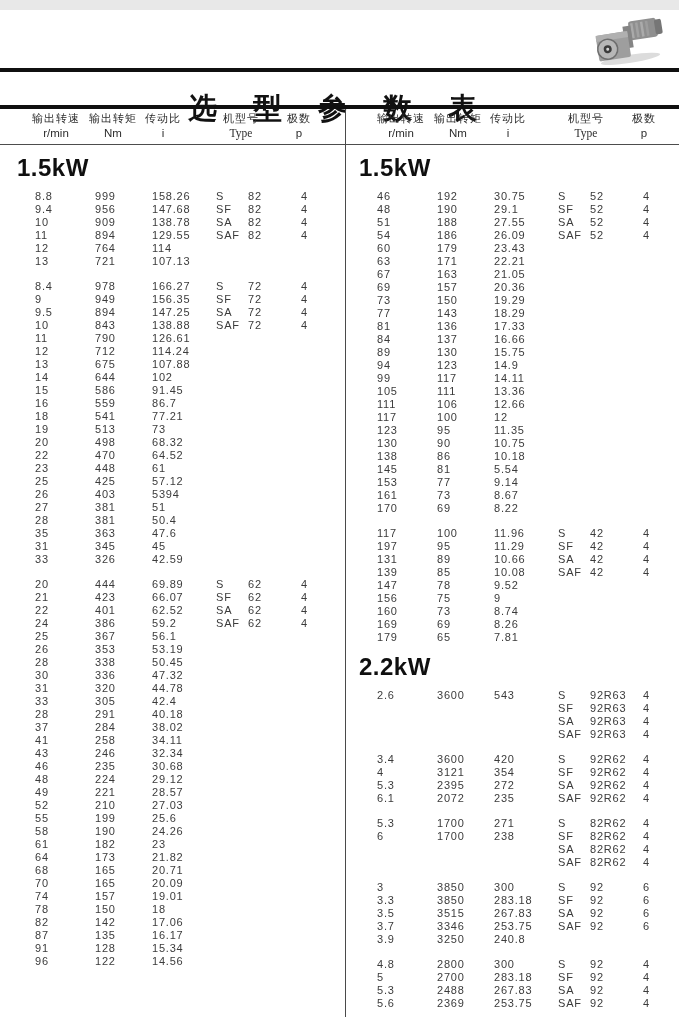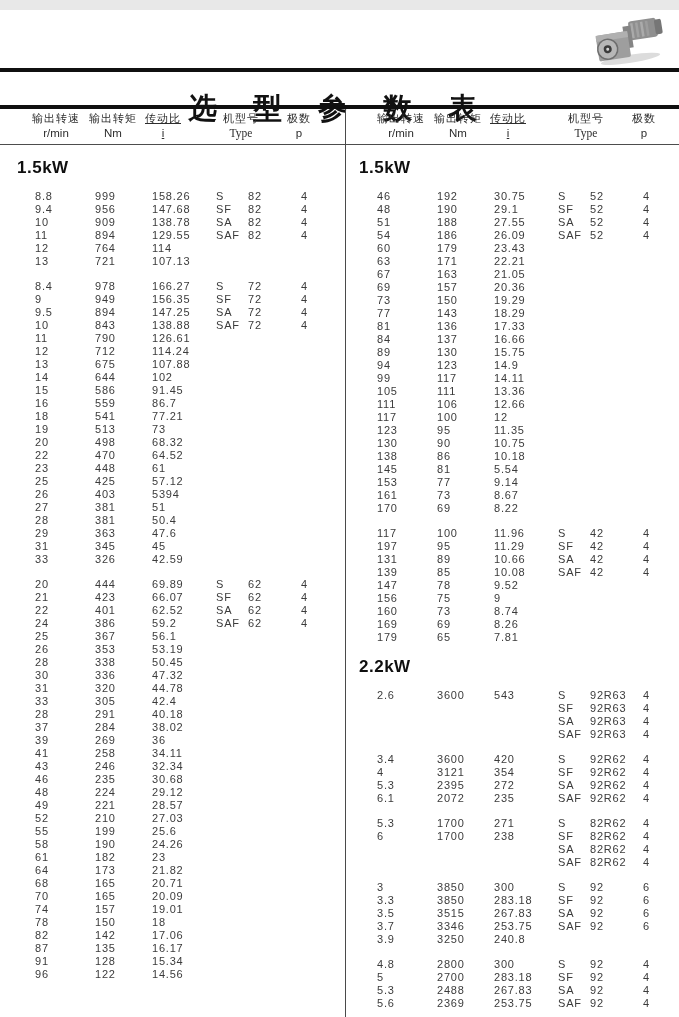--- a/index.html
+++ b/index.html
@@ -21,31 +21,31 @@
   
   .header-row{position:absolute;top:99px;left:0;width:679px;height:35px;}
   .header-half{position:absolute;top:0;height:35px;}
   .header-half.left{left:0;width:345px;}
   .header-half.right{left:345px;width:334px;}
   .hcol{position:absolute;top:2px;text-align:center;color:#2d2d2d;}
   .hcol .zh{display:block;font-size:11px;line-height:15px;letter-spacing:1px;}
   .hcol .en{display:block;font-size:11.5px;line-height:15px;}
   .hcol-0{left:18px;width:76px;}
   .hcol-1{left:80px;width:66px;}
-  .hcol-2{left:134px;width:58px;text-decoration:underline;}
+  .hcol-2{left:134px;width:58px;}
   .hcol-3{left:202px;width:78px;font-family:Liberation Serif, serif;}
   .hcol-4{left:274px;width:50px;}
   
   .vdivider{position:absolute;left:345px;top:99px;width:1px;height:911px;background:#4a4a4a;}
   
   .col{position:absolute;top:140px;}
   .col-left{left:10px;width:333px;}
   .col-right{left:352px;width:325px;}
   .section-heading{
-    font-size:17px;font-weight:bold;color:#0f0f0f;
+    font-size:24px;font-weight:bold;color:#0f0f0f;
     margin:6px 0 9px 7px;letter-spacing:.5px;line-height:24px;
   }
   .col .section-heading + .group{margin-top:2px;}
   .group{margin-bottom:12px;}
   .row{display:flex;height:13px;padding-left:25px;align-items:center;}
   .cell{
     font-size:11px;color:#3b3b3b;letter-spacing:.8px;white-space:nowrap;
     overflow:visible;flex:0 0 auto;
   }
   .c0{width:60px;} .c1{width:57px;} .c2{width:64px;}
@@ -333,21 +333,21 @@
         </div>
         <div class="row">
           <span class="cell c0">28</span>
           <span class="cell c1">381</span>
           <span class="cell c2">50.4</span>
           <span class="cell c3"></span>
           <span class="cell c4"></span>
           <span class="cell c5"></span>
         </div>
         <div class="row">
-          <span class="cell c0">29</span>
+          <span class="cell c0">35</span>
           <span class="cell c1">363</span>
           <span class="cell c2">47.6</span>
           <span class="cell c3"></span>
           <span class="cell c4"></span>
           <span class="cell c5"></span>
         </div>
         <div class="row">
           <span class="cell c0">31</span>
           <span class="cell c1">345</span>
           <span class="cell c2">45</span>
@@ -450,28 +450,20 @@
           <span class="cell c1">291</span>
           <span class="cell c2">40.18</span>
           <span class="cell c3"></span>
           <span class="cell c4"></span>
           <span class="cell c5"></span>
         </div>
         <div class="row">
           <span class="cell c0">37</span>
           <span class="cell c1">284</span>
           <span class="cell c2">38.02</span>
-          <span class="cell c3"></span>
-          <span class="cell c4"></span>
-          <span class="cell c5"></span>
-        </div>
-        <div class="row">
-          <span class="cell c0">39</span>
-          <span class="cell c1">269</span>
-          <span class="cell c2">36</span>
           <span class="cell c3"></span>
           <span class="cell c4"></span>
           <span class="cell c5"></span>
         </div>
         <div class="row">
           <span class="cell c0">41</span>
           <span class="cell c1">258</span>
           <span class="cell c2">34.11</span>
           <span class="cell c3"></span>
           <span class="cell c4"></span>

